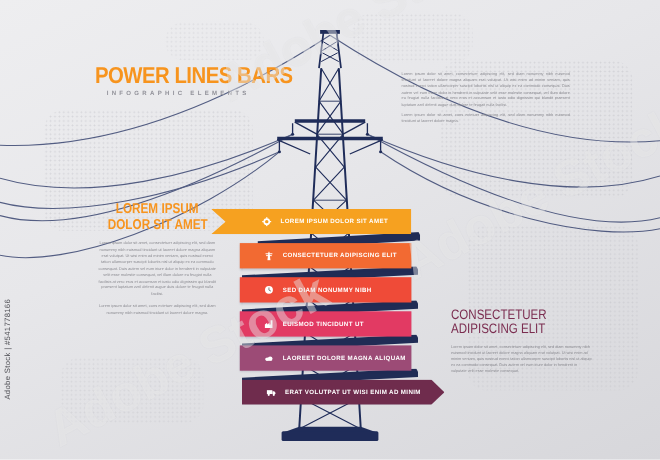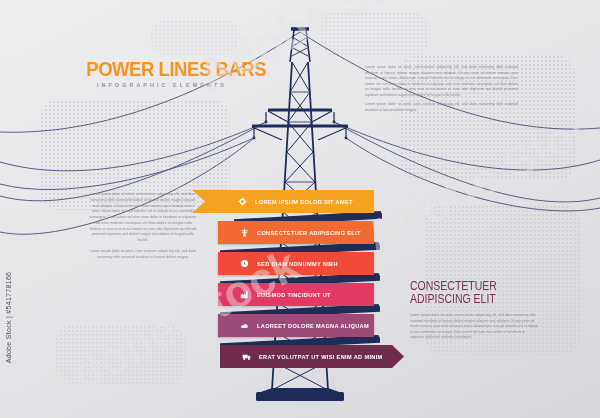--- a/index.html
+++ b/index.html
@@ -137,20 +137,24 @@
     <div class="title">POWER LINES BARS</div>
     <div class="subtitle">INFOGRAPHIC ELEMENTS</div>
   </div>
 
   <div class="intro">
     <p>Lorem ipsum dolor sit amet, consectetuer adipiscing elit, sed diam nonummy nibh euismod tincidunt ut laoreet dolore magna aliquam erat volutpat. Ut wisi enim ad minim veniam, quis nostrud exerci tation ullamcorper suscipit lobortis nisl ut aliquip ex ea commodo consequat. Duis autem vel eum iriure dolor in hendrerit in vulputate velit esse molestie consequat, vel illum dolore eu feugiat nulla facilisis at vero eros et accumsan et iusto odio dignissim qui blandit praesent luptatum zzril delenit augue duis dolore te feugait nulla facilisi.</p>
     <p>Lorem ipsum dolor sit amet, cons ectetuer adipiscing elit, sed diam nonummy nibh euismod tincidunt ut laoreet dolore magna.</p>
   </div>
 
   <div class="left-col">
+    <div class="h-orange">
+      <span>LOREM IPSUM</span><br>
+      <span>DOLOR SIT AMET</span>
+    </div>
     <div class="body">
       <p>Lorem ipsum dolor sit amet, consectetuer adipiscing elit, sed diam nonummy nibh euismod tincidunt ut laoreet dolore magna aliquam erat volutpat. Ut wisi enim ad minim veniam, quis nostrud exerci tation ullamcorper suscipit lobortis nisl ut aliquip ex ea commodo consequat. Duis autem vel eum iriure dolor in hendrerit in vulputate velit esse molestie consequat, vel illum dolore eu feugiat nulla facilisis at vero eros et accumsan et iusto odio dignissim qui blandit praesent luptatum zzril delenit augue duis dolore te feugait nulla facilisi.</p>
       <p>Lorem ipsum dolor sit amet, cons ectetuer adipiscing elit, sed diam nonummy nibh euismod tincidunt ut laoreet dolore magna.</p>
     </div>
   </div>
 
   <div class="right-col">
     <div class="h-plum">
       <span>CONSECTETUER</span><br>
       <span>ADIPISCING ELIT</span>

